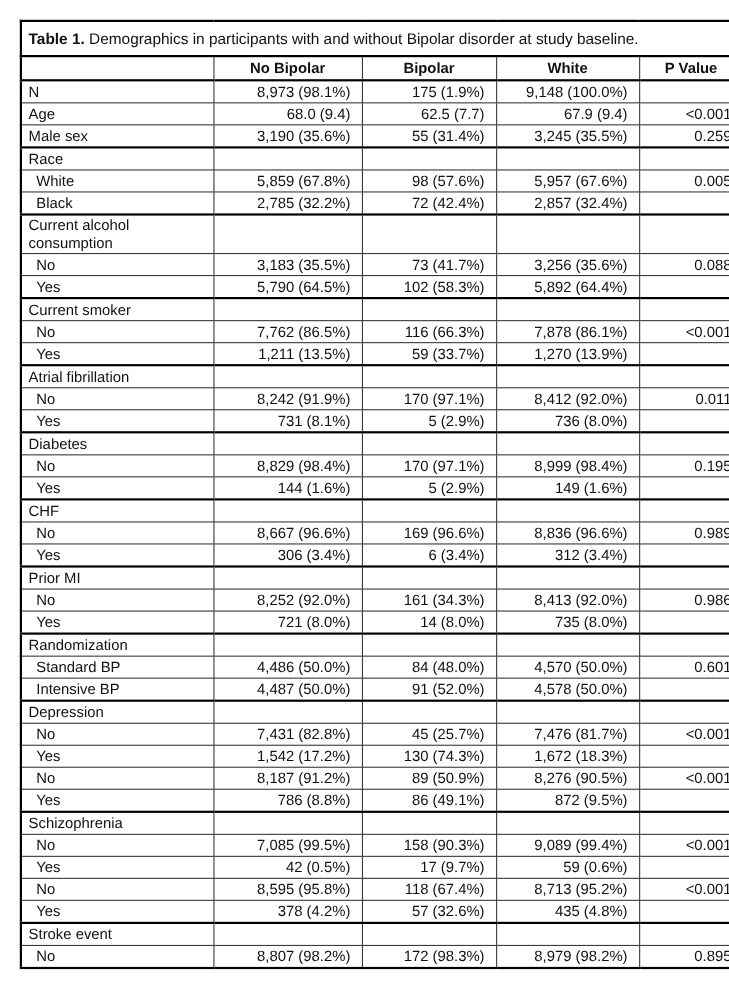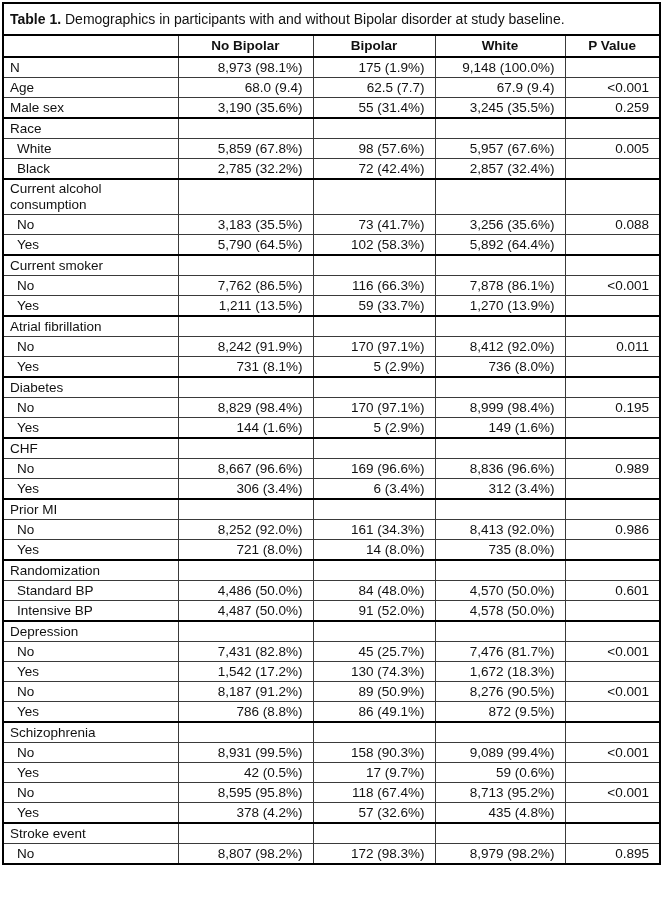--- a/index.html
+++ b/index.html
@@ -1,21 +1,21 @@
 <!DOCTYPE html>
 <html><head>
 <meta charset="utf-8">
 <style>
   html, body { margin: 0; padding: 0; background: #f3f3f3; }
   .page {
     width: 663px;
     height: 900px;
     background: #ffffff;
     box-sizing: border-box;
-    padding: 2px;
+    padding: 18px;
     font-family: "Liberation Sans", "DejaVu Sans", sans-serif;
     color: #111111;
     overflow: hidden;
   }
   table.demo {
     border-collapse: collapse;
     width: 657px;
     table-layout: fixed;
     background: #ffffff;
   }
@@ -310,21 +310,21 @@
         </tr>
         <tr class="section">
           <td class="label">Schizophrenia</td>
           <td class="val"></td>
           <td class="val"></td>
           <td class="val"></td>
           <td class="val"></td>
         </tr>
         <tr>
           <td class="label indent">No</td>
-          <td class="val">8,931 (99.5%)</td>
+          <td class="val">7,085 (99.5%)</td>
           <td class="val">158 (90.3%)</td>
           <td class="val">9,089 (99.4%)</td>
           <td class="val">&lt;0.001</td>
         </tr>
         <tr>
           <td class="label indent">Yes</td>
           <td class="val">42 (0.5%)</td>
           <td class="val">17 (9.7%)</td>
           <td class="val">59 (0.6%)</td>
           <td class="val"></td>

